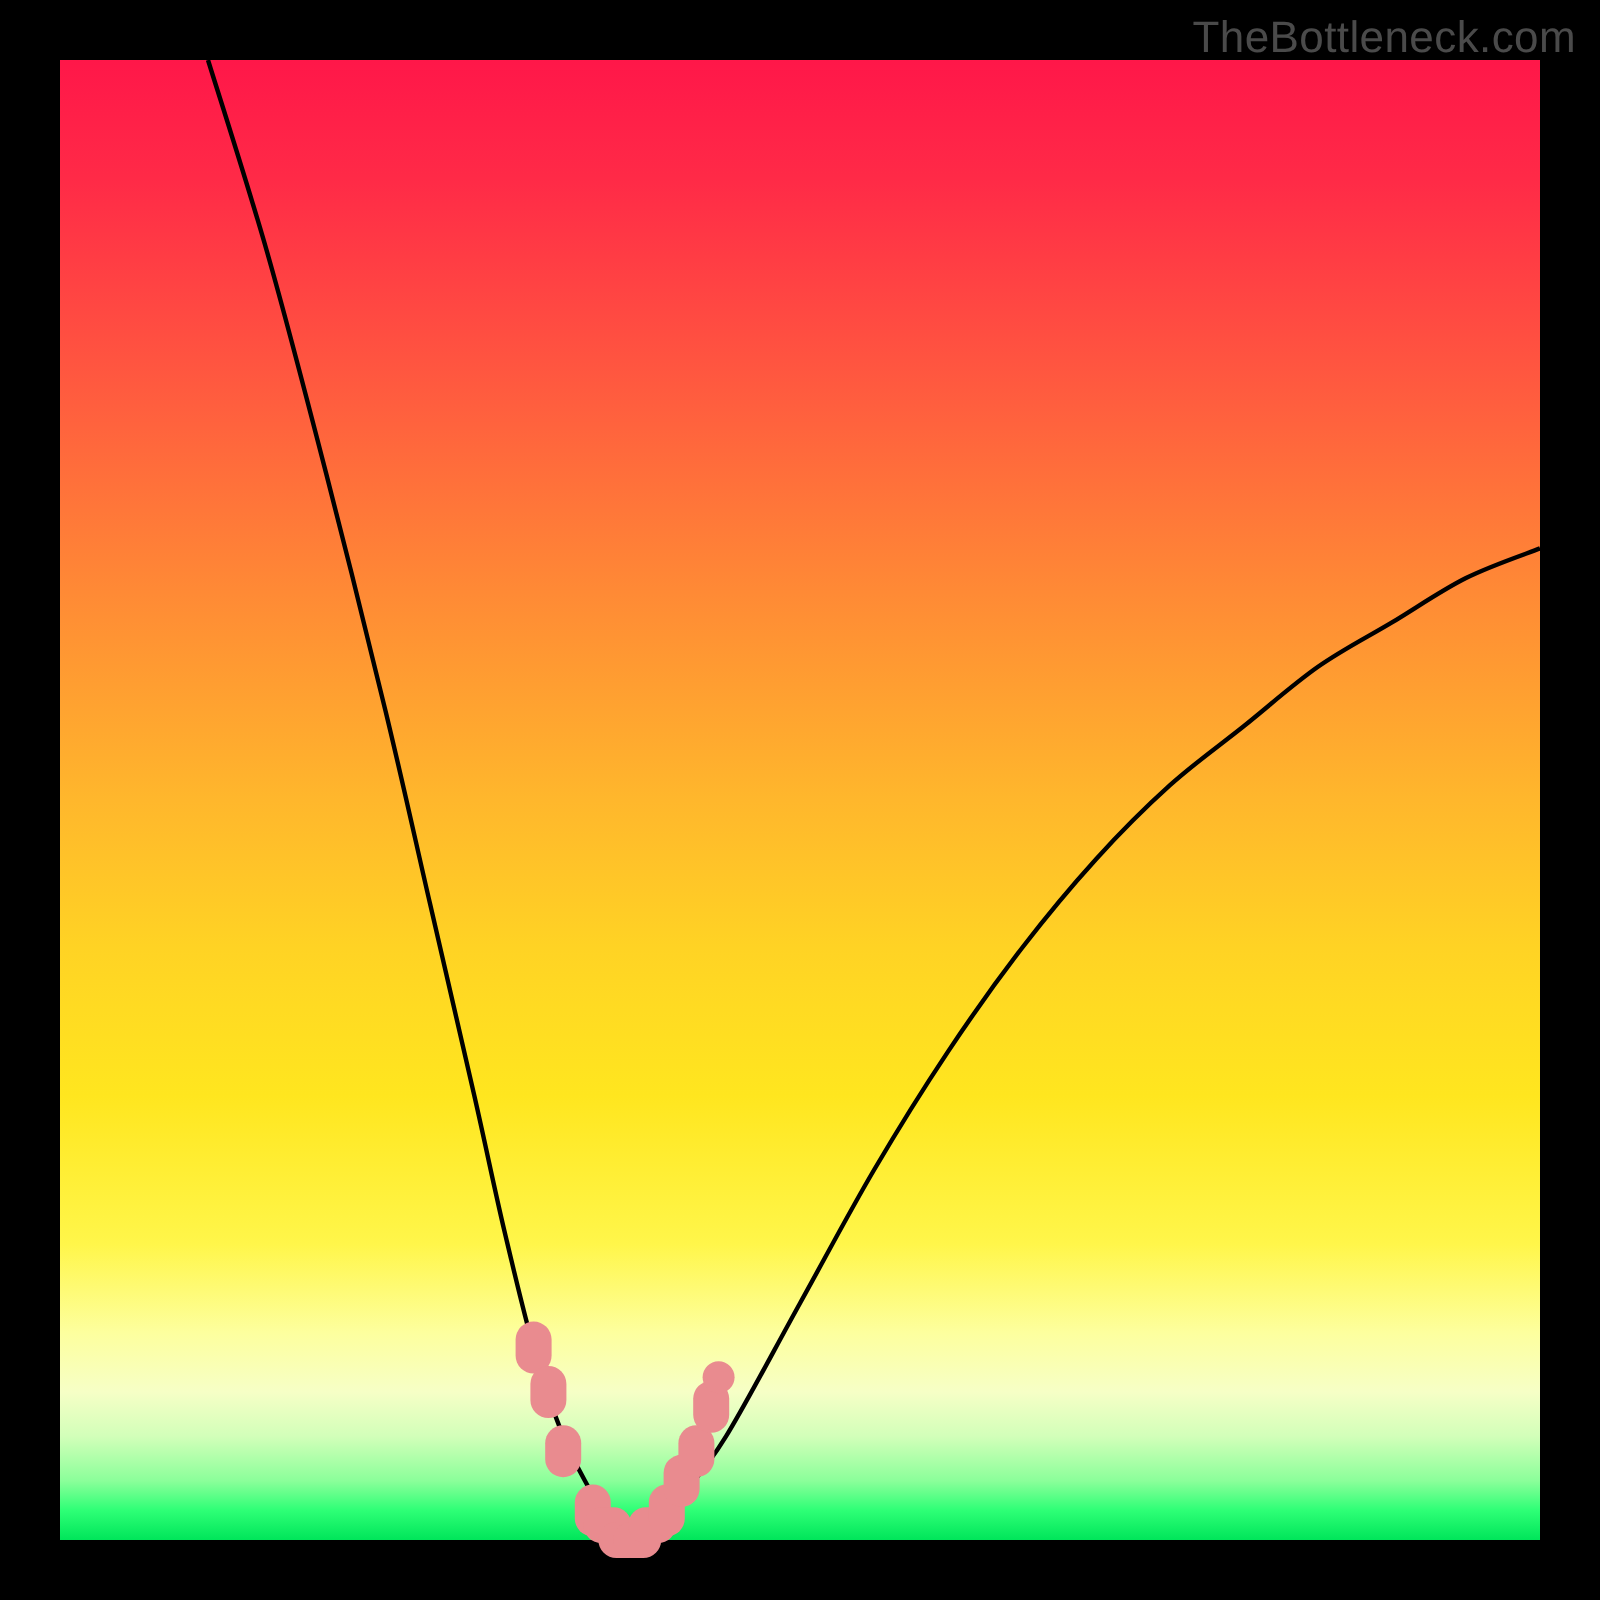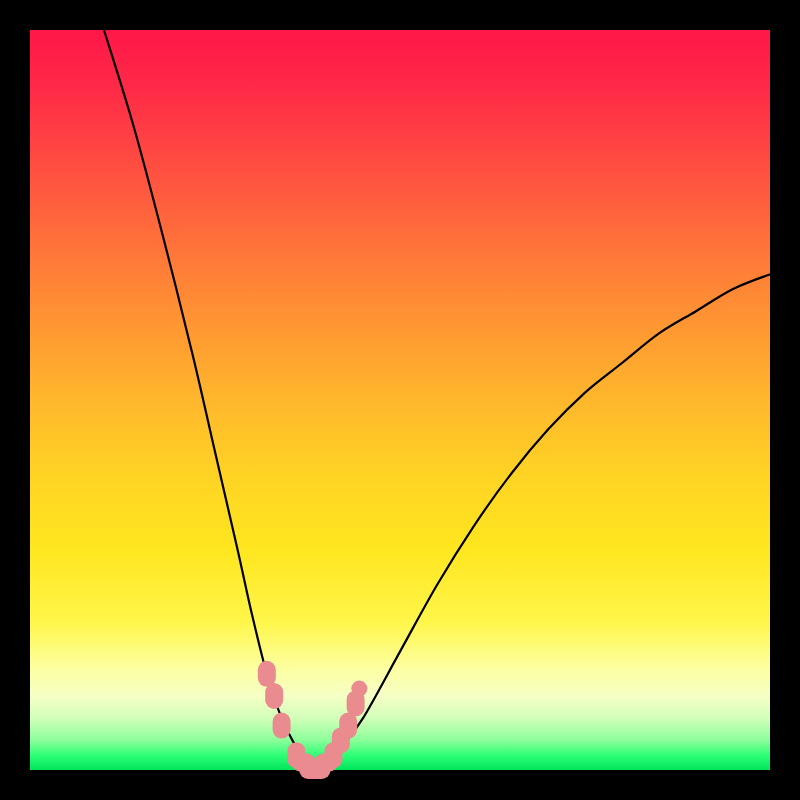--- a/index.html
+++ b/index.html
@@ -85,13 +85,14 @@
           <rect x="294.4" y="712.2" width="18" height="26" rx="9" fill="#e98b8f"></rect>
           <rect x="301.8" y="697.4" width="18" height="26" rx="9" fill="#e98b8f"></rect>
           <rect x="309.2" y="682.6" width="18" height="26" rx="9" fill="#e98b8f"></rect>
           <rect x="316.6" y="660.4" width="18" height="26" rx="9" fill="#e98b8f"></rect>
           <rect x="321.3" y="650.6" width="16" height="16" rx="8" fill="#e98b8f"></rect>
         </g>
     </svg>
 
   </div>
 
+  <div class="watermark">TheBottleneck.com</div>
 </div>
 
 </body></html>

